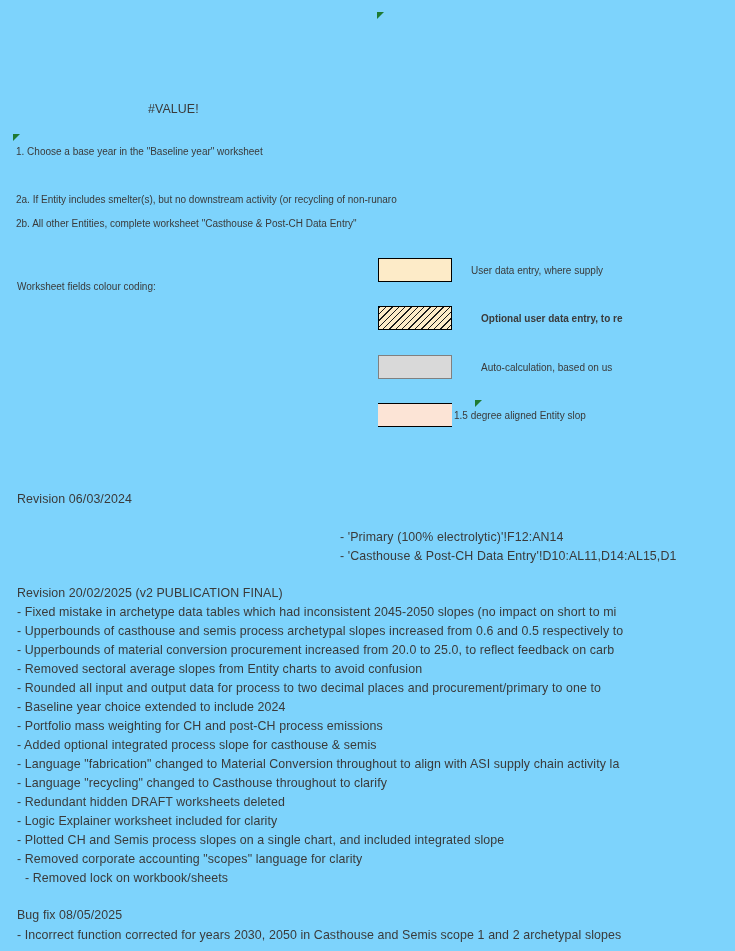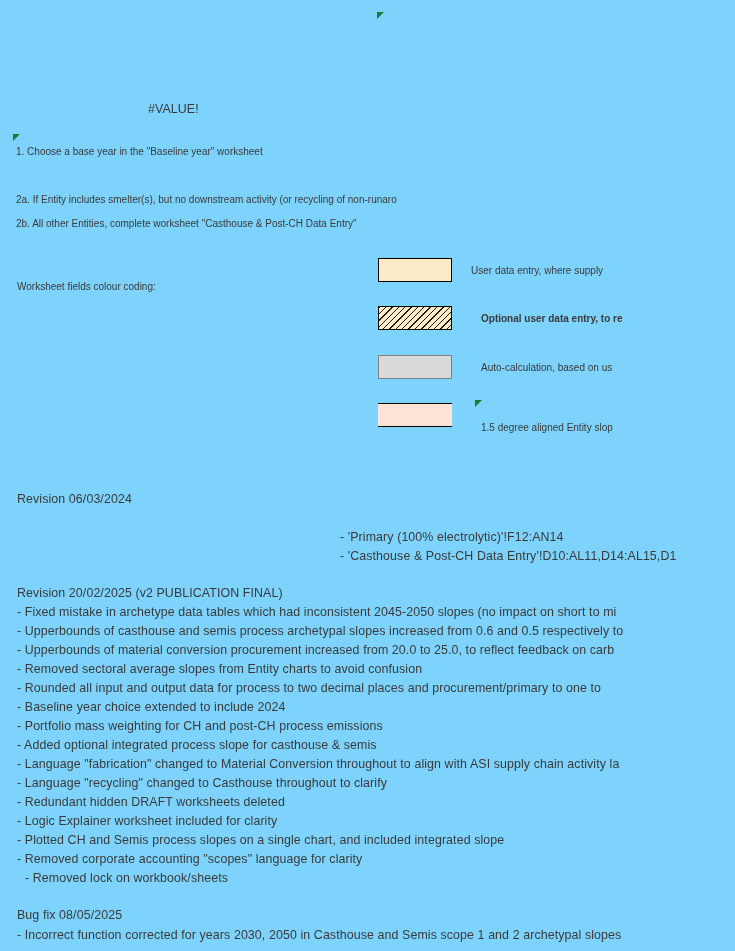--- a/index.html
+++ b/index.html
@@ -50,21 +50,21 @@
   <div class="swatch" style="top: 258px; background-color: rgb(253, 235, 200);"></div>
   <div class="line t15" style="left:471px; top:262px;">User data entry, where supply</div>
 
   <div class="swatch swatch-hatch" style="top: 306px; background-color: rgb(253, 235, 200);"></div>
   <div class="line t15" style="left:481px; top:310px;font-weight:bold;">Optional user data entry, to re</div>
 
   <div class="swatch swatch-gray" style="top: 355px; background-color: rgb(217, 217, 217);"></div>
   <div class="line t15" style="left:481px; top:359px;">Auto-calculation, based on us</div>
 
   <div class="swatch swatch-open" style="top: 403px; background-color: rgb(252, 228, 214);"></div>
-  <div class="line t15" style="left:481px; top:407px;margin-top:12px;">1.5 degree aligned Entity slop</div>
+  <div class="line t15" style="left:454px; top:407px;">1.5 degree aligned Entity slop</div>
 
   <div class="line t12" style="left:17px; top:492px;">Revision 06/03/2024</div>
   <div class="line t12" style="left:340px; top:530px;">- 'Primary (100% electrolytic)'!F12:AN14</div>
   <div class="line t12" style="left:340px; top:549px;">- 'Casthouse &amp; Post-CH Data Entry'!D10:AL11,D14:AL15,D1</div>
 
   <div class="line t12" style="left:17px; top:586px;">Revision 20/02/2025 (v2 PUBLICATION FINAL)</div>
   <div class="line t12" style="left:17px; top:605px;">- Fixed mistake in archetype data tables which had inconsistent 2045-2050 slopes (no impact on short to mi</div>
   <div class="line t12" style="left:17px; top:624px;">- Upperbounds of casthouse and semis process archetypal slopes increased from 0.6 and 0.5 respectively to</div>
   <div class="line t12" style="left:17px; top:643px;">- Upperbounds of material conversion procurement increased from 20.0 to 25.0, to reflect feedback on carb</div>
   <div class="line t12" style="left:17px; top:681px;">- Rounded all input and output data for process to two decimal places and procurement/primary to one to</div>

